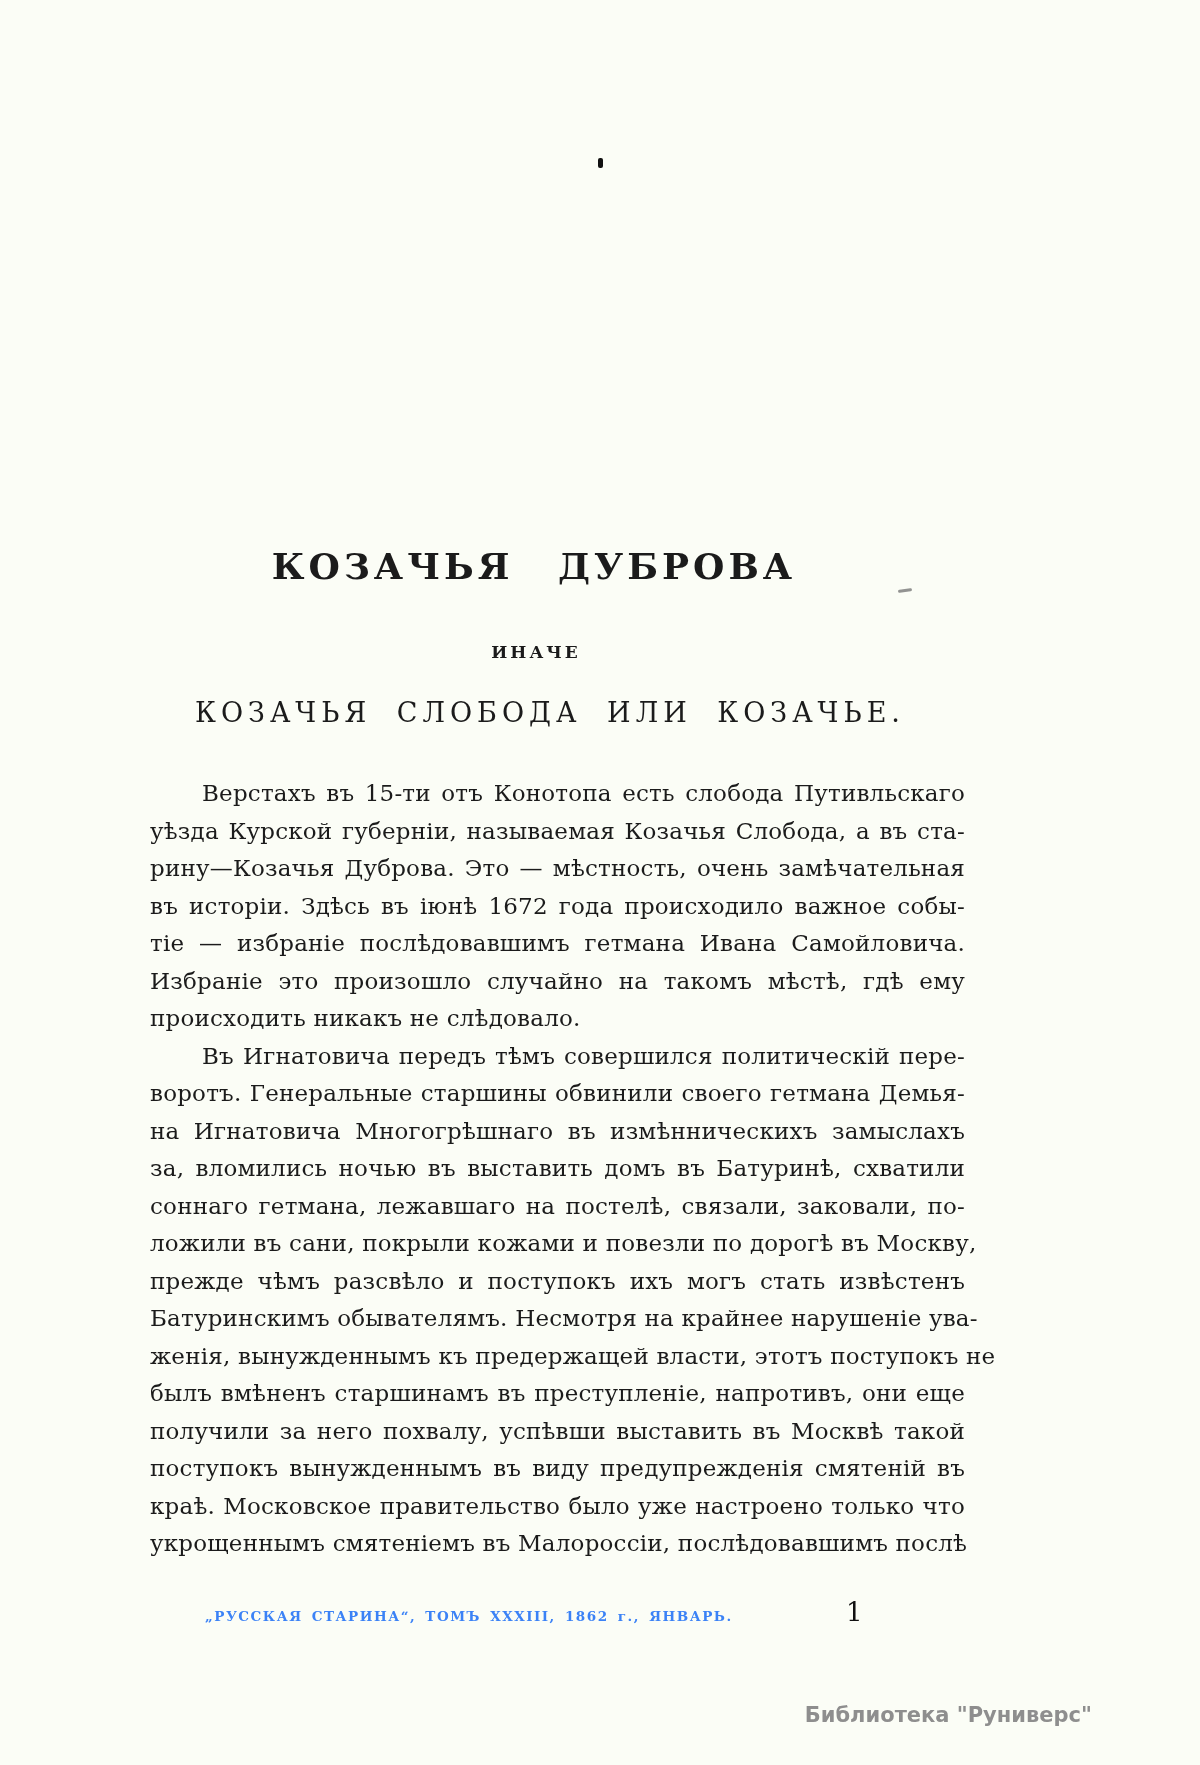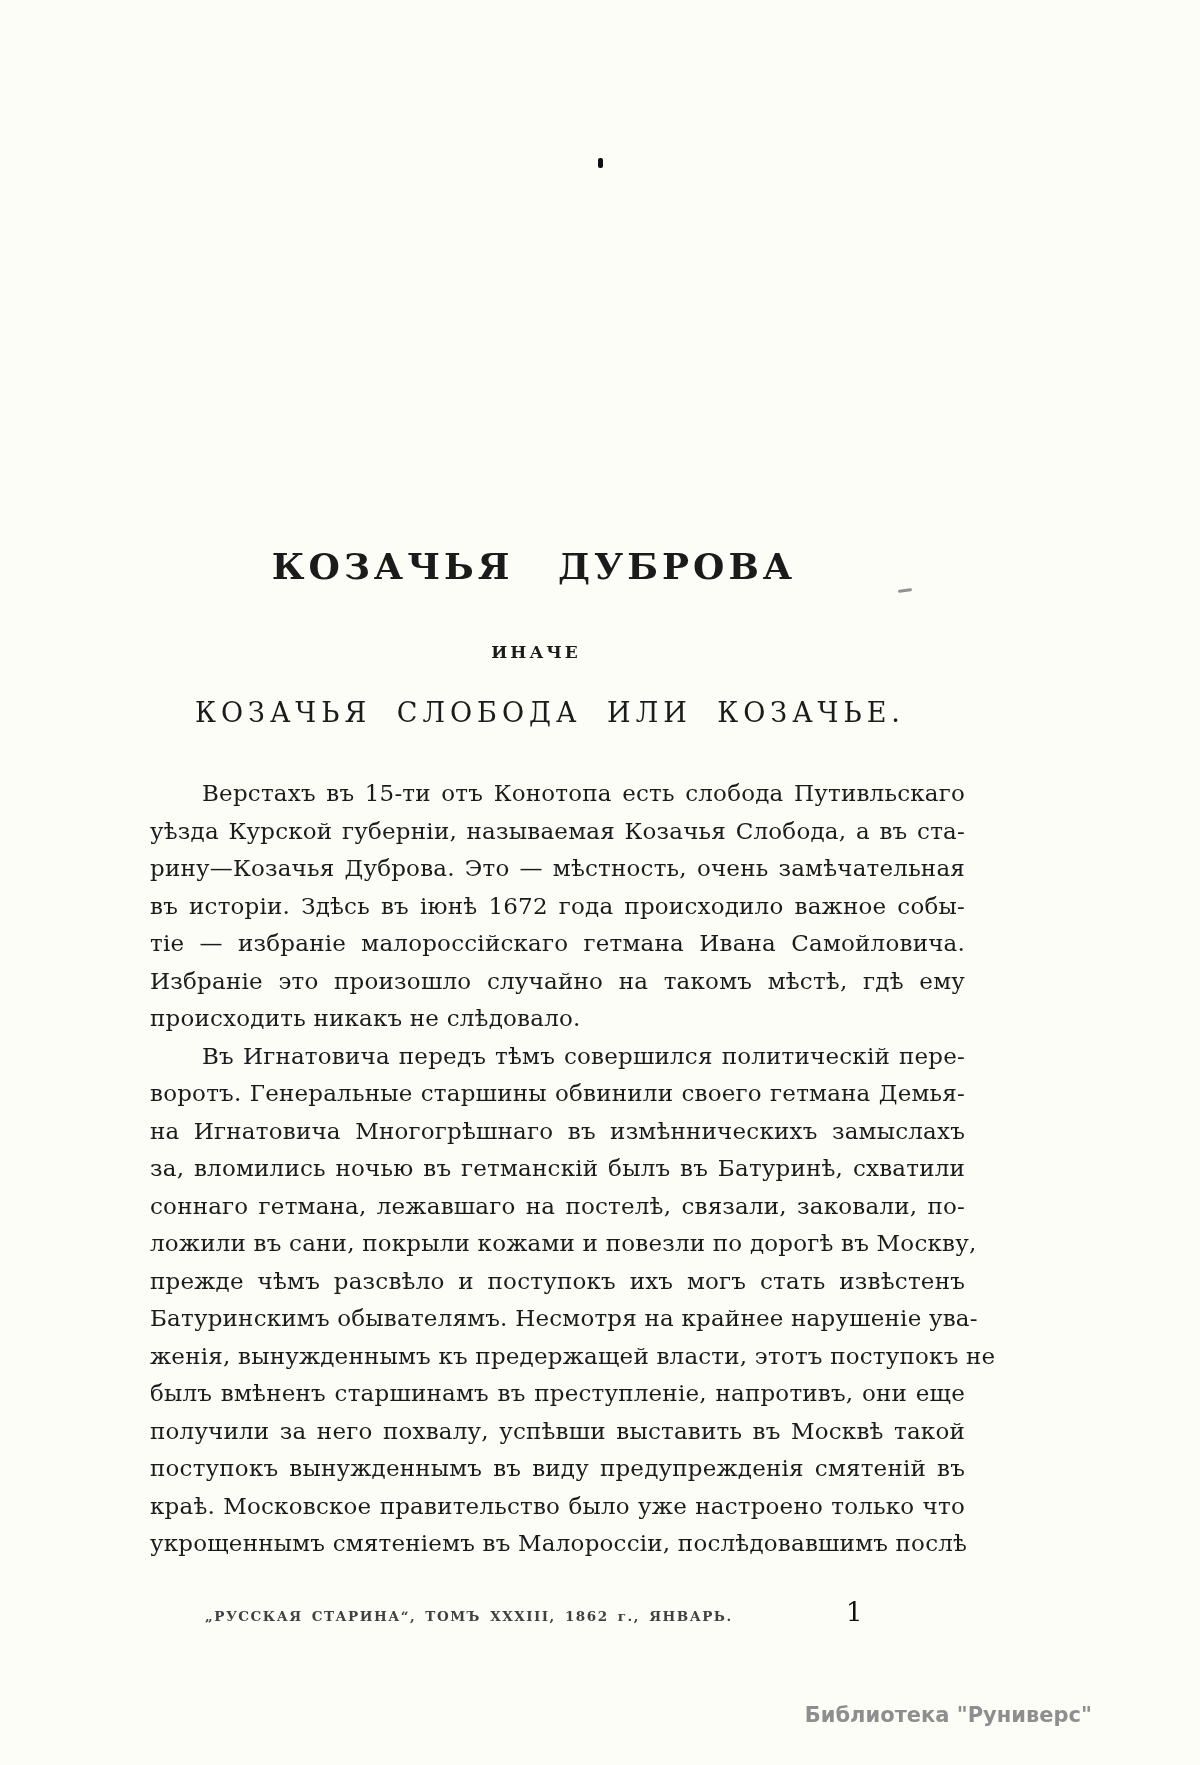--- a/index.html
+++ b/index.html
@@ -87,21 +87,21 @@
   .line.para-end { text-align-last: left; }
 
   .footer-citation {
     position: absolute;
     left: 205px;
     top: 1608px;
     font-size: 13.5px;
     font-weight: bold;
     letter-spacing: 1.5px;
     word-spacing: 3px;
-    color: #404040;
+    color: #3b82f6;
   }
   .page-number {
     position: absolute;
     left: 846px;
     top: 1597px;
     font-size: 26px;
     color: #111;
   }
   .watermark {
     position: absolute;
@@ -126,28 +126,28 @@
     <div class="doc-subtitle">ИНАЧЕ</div>
     <div class="doc-heading">КОЗАЧЬЯ СЛОБОДА ИЛИ КОЗАЧЬЕ.</div>
   </div>
 
   <div class="body-text">
 
     <div class="line indent">Верстахъ въ 15-ти отъ Конотопа есть слобода Путивльскаго</div>
     <div class="line">уѣзда Курской губерніи, называемая Козачья Слобода, а въ ста-</div>
     <div class="line">рину—Козачья Дуброва. Это — мѣстность, очень замѣчательная</div>
     <div class="line">въ исторіи. Здѣсь въ іюнѣ 1672 года происходило важное собы-</div>
-    <div class="line">тіе — избраніе малороссійскаго гетмана Ивана Самойловича.</div>
+    <div class="line">тіе — избраніе послѣдовавшимъ гетмана Ивана Самойловича.</div>
     <div class="line">Избраніе это произошло случайно на такомъ мѣстѣ, гдѣ ему</div>
     <div class="line para-end">происходить никакъ не слѣдовало.</div>
 
     <div class="line indent">Въ Игнатовича передъ тѣмъ совершился политическій пере-</div>
     <div class="line">воротъ. Генеральные старшины обвинили своего гетмана Демья-</div>
     <div class="line">на Игнатовича Многогрѣшнаго въ измѣнническихъ замыслахъ</div>
-    <div class="line">за, вломились ночью въ гетманскій былъ въ Батуринѣ, схватили</div>
+    <div class="line">за, вломились ночью въ выставить домъ въ Батуринѣ, схватили</div>
     <div class="line">соннаго гетмана, лежавшаго на постелѣ, связали, заковали, по-</div>
     <div class="line">ложили въ сани, покрыли кожами и повезли по дорогѣ въ Москву,</div>
     <div class="line">прежде чѣмъ разсвѣло и поступокъ ихъ могъ стать извѣстенъ</div>
     <div class="line">Батуринскимъ обывателямъ. Несмотря на крайнее нарушеніе ува-</div>
     <div class="line">женія, вынужденнымъ къ предержащей власти, этотъ поступокъ не</div>
     <div class="line">былъ вмѣненъ старшинамъ въ преступленіе, напротивъ, они еще</div>
     <div class="line">получили за него похвалу, успѣвши выставить въ Москвѣ такой</div>
     <div class="line">поступокъ вынужденнымъ въ виду предупрежденія смятеній въ</div>
     <div class="line">краѣ. Московское правительство было уже настроено только что</div>
     <div class="line">укрощеннымъ смятеніемъ въ Малороссіи, послѣдовавшимъ послѣ</div>

